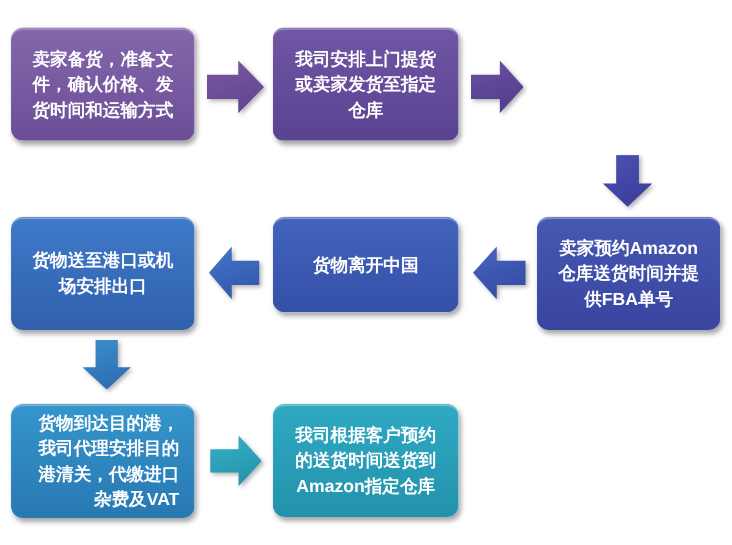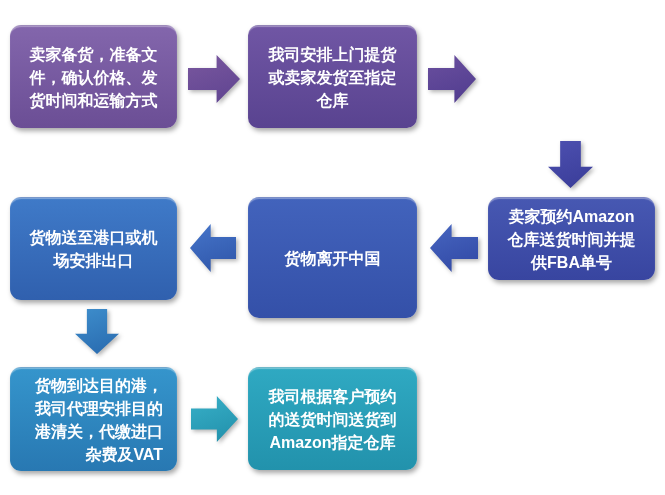--- a/index.html
+++ b/index.html
@@ -28,22 +28,22 @@
     font-size: 16px;
     line-height: 23px;
     padding: 2px 14px;
     box-shadow: 2px 3px 5px rgba(0,0,0,0.35), inset 0 1px 1px rgba(255,255,255,0.35);
     border-top: 1px solid rgba(255,255,255,0.35);
   }
   
   .n0 { left: 10px;  top: 25px;  width: 167px; height: 103px; font-family: Liberation Serif, serif; }
   .n1 { left: 248px; top: 25px;  width: 169px; height: 103px; border-radius: 10px; }
   .n2 { left: 488px; top: 25px;  width: 167px; height: 103px; }
-  .n3 { left: 488px; top: 197px; width: 167px; height: 83px; }
-  .n4 { left: 248px; top: 197px; width: 169px; height: 121px; }
+  .n3 { left: 488px; top: 197px; width: 167px; height: 103px; }
+  .n4 { left: 248px; top: 197px; width: 169px; height: 87px; }
   .n5 { left: 10px;  top: 197px; width: 167px; height: 103px; }
   .n6 { left: 10px;  top: 367px; width: 167px; height: 104px; }
   .n7 { left: 248px; top: 367px; width: 169px; height: 103px; }
 
   .arrow-wrap {
     position: absolute;
     filter: drop-shadow(2px 2px 2px rgba(0,0,0,0.30));
   }
   .arrow { width: 100%; height: 100%; }
   .arrow.right { clip-path: polygon(0 27%, 55% 27%, 55% 0, 100% 50%, 55% 100%, 55% 73%, 0 73%); }

